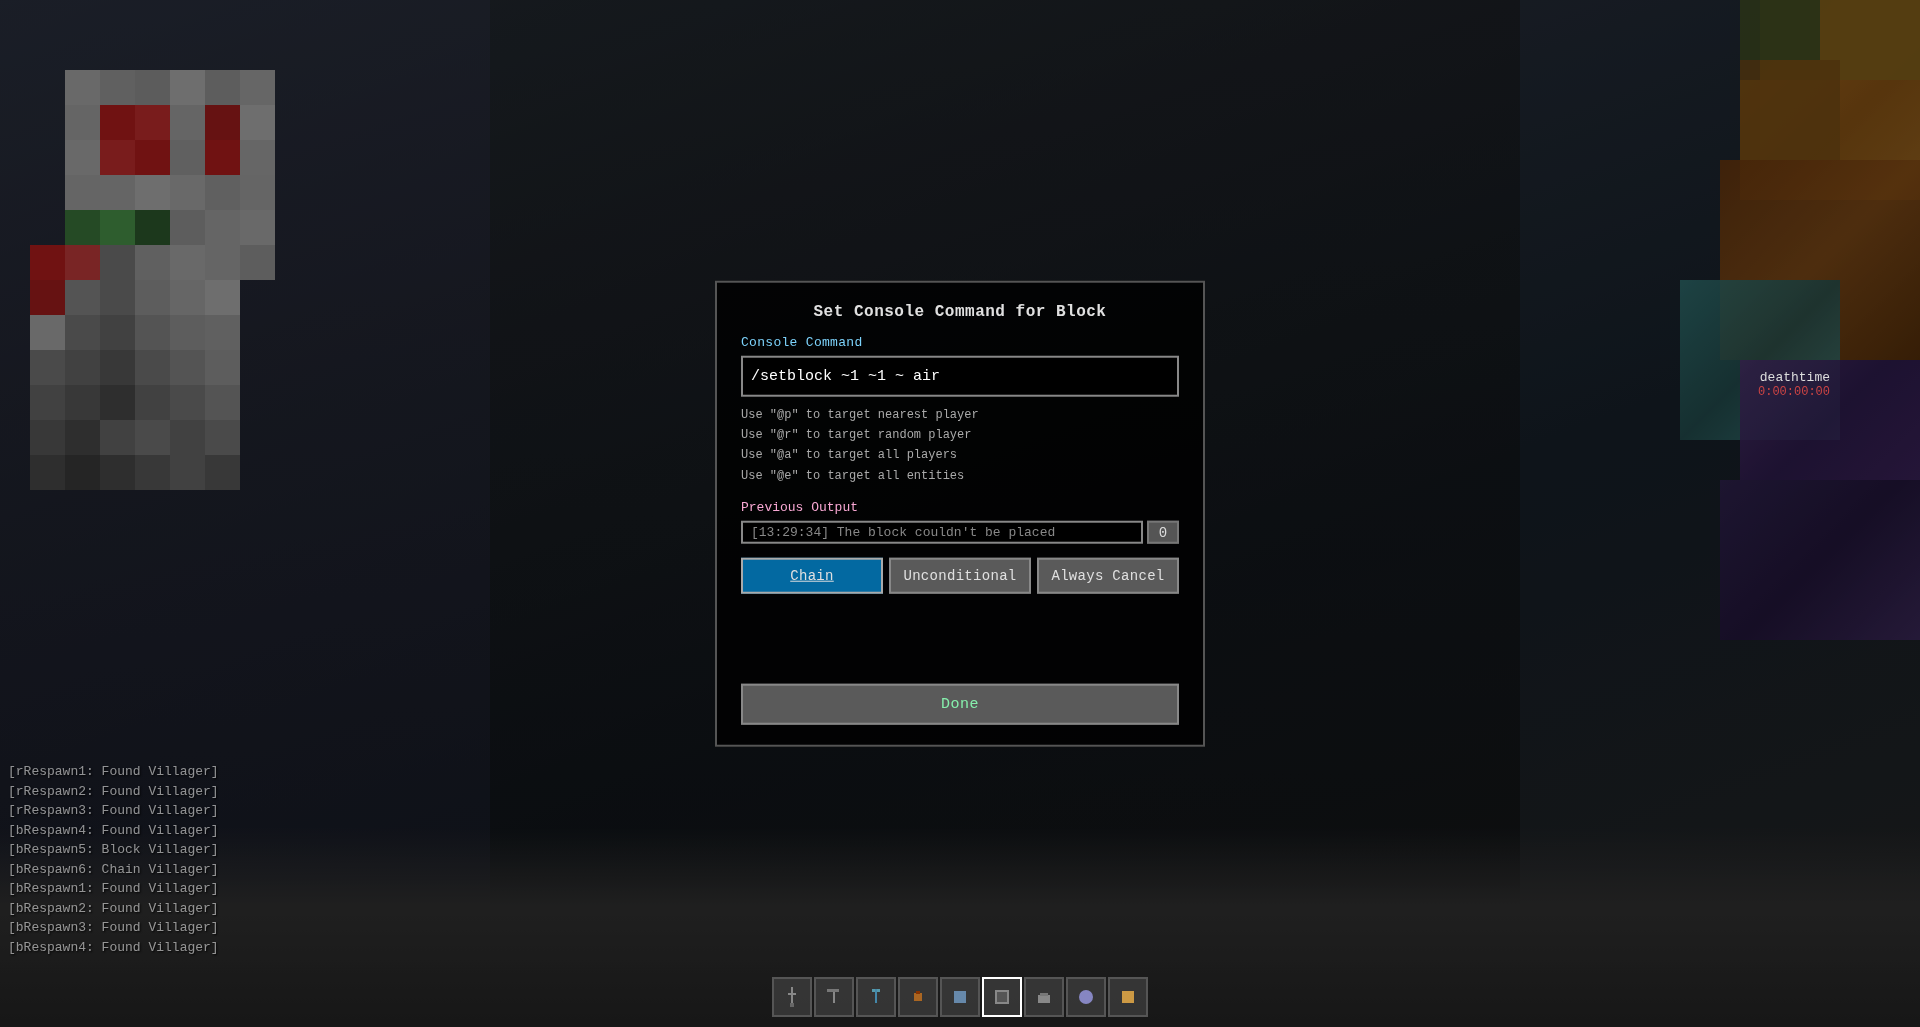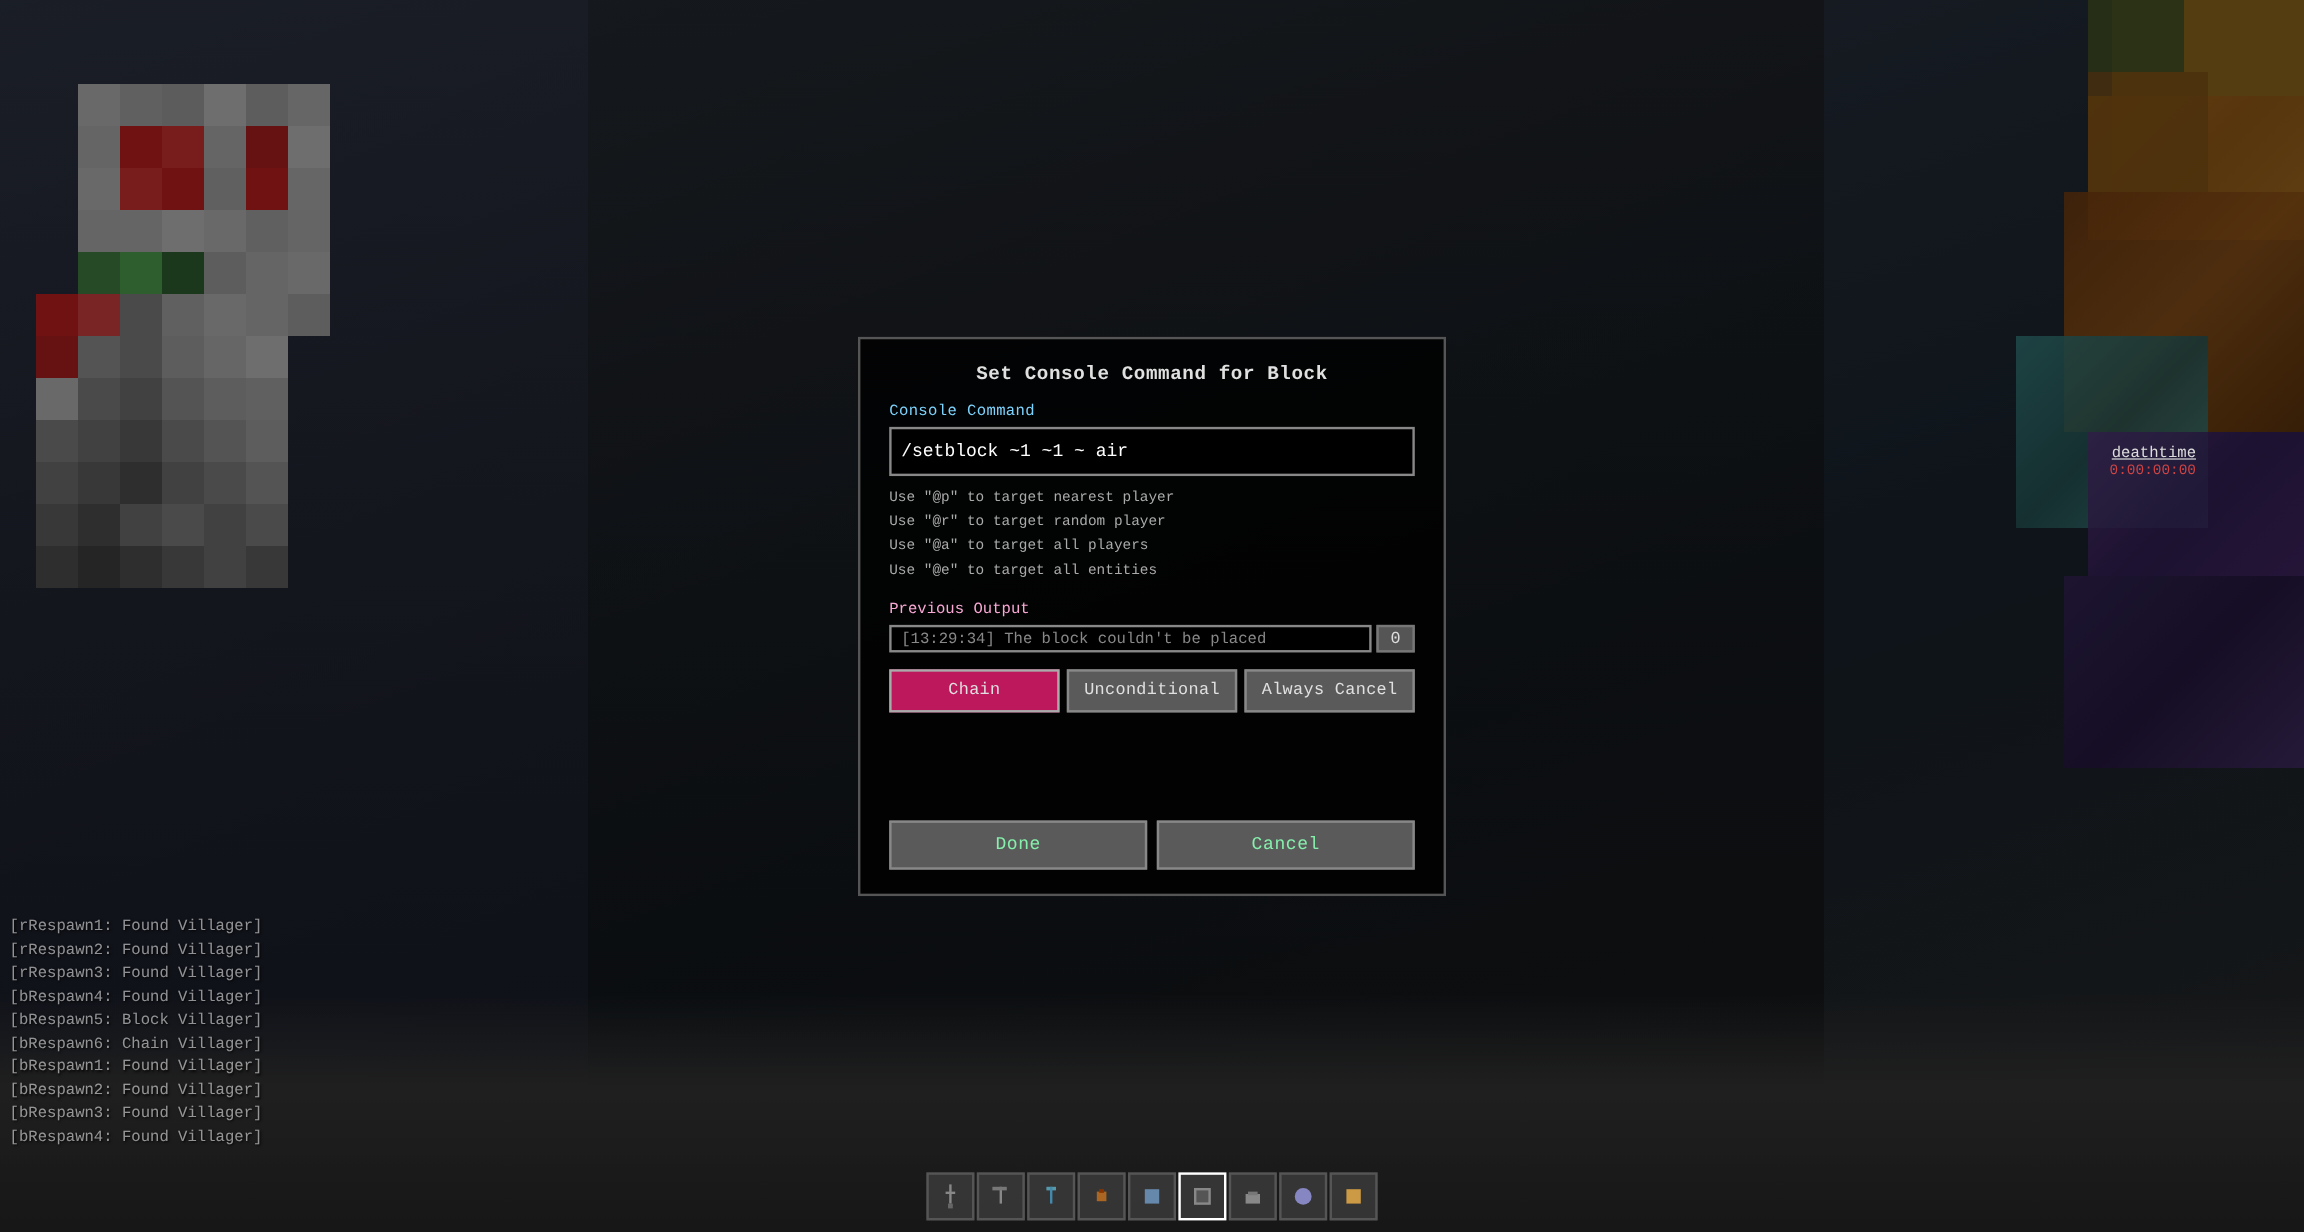--- a/index.html
+++ b/index.html
@@ -187,22 +187,23 @@
       border: 2px solid #888;
       color: #e0e0e0;
       font-family: 'Courier New', monospace;
       font-size: 14px;
       cursor: pointer;
       text-align: center;
       letter-spacing: 0.3px;
     }
 
     .toggle-btn.active {
-      background: #be185d;
+      background: #0369a1;
       border-color: #aaa;
+      text-decoration: underline;
     }
 
     .spacer {
       height: 70px;
     }
 
     .action-buttons {
       display: flex;
       gap: 8px;
     }
@@ -373,28 +374,27 @@
     <div class="toggle-buttons">
       <button class="toggle-btn active">Chain</button>
       <button class="toggle-btn">Unconditional</button>
       <button class="toggle-btn">Always Cancel</button>
     </div>
 
     <div class="spacer"></div>
 
     <div class="action-buttons">
       <button class="action-btn">Done</button>
-      <button class="action-btn">Cancel</button>
     </div>
     
   </div>
 </div>
 
 <div class="deathtime-hud">
-  <div style="color:#ddd;font-size:13px;text-decoration:underline;">deathtime</div>
+  <div style="color:#ddd;font-size:13px;">deathtime</div>
   <div style="color:#cc4444;font-size:12px;">0:00:00:00</div>
 </div>
 
 <div class="chat-log">
   <span class="chat-msg">[rRespawn1: Found Villager]</span>
   <span class="chat-msg">[rRespawn2: Found Villager]</span>
   <span class="chat-msg">[rRespawn3: Found Villager]</span>
   <span class="chat-msg">[bRespawn4: Found Villager]</span>
   <span class="chat-msg">[bRespawn5: Block Villager]</span>
   <span class="chat-msg">[bRespawn6: Chain Villager]</span>

